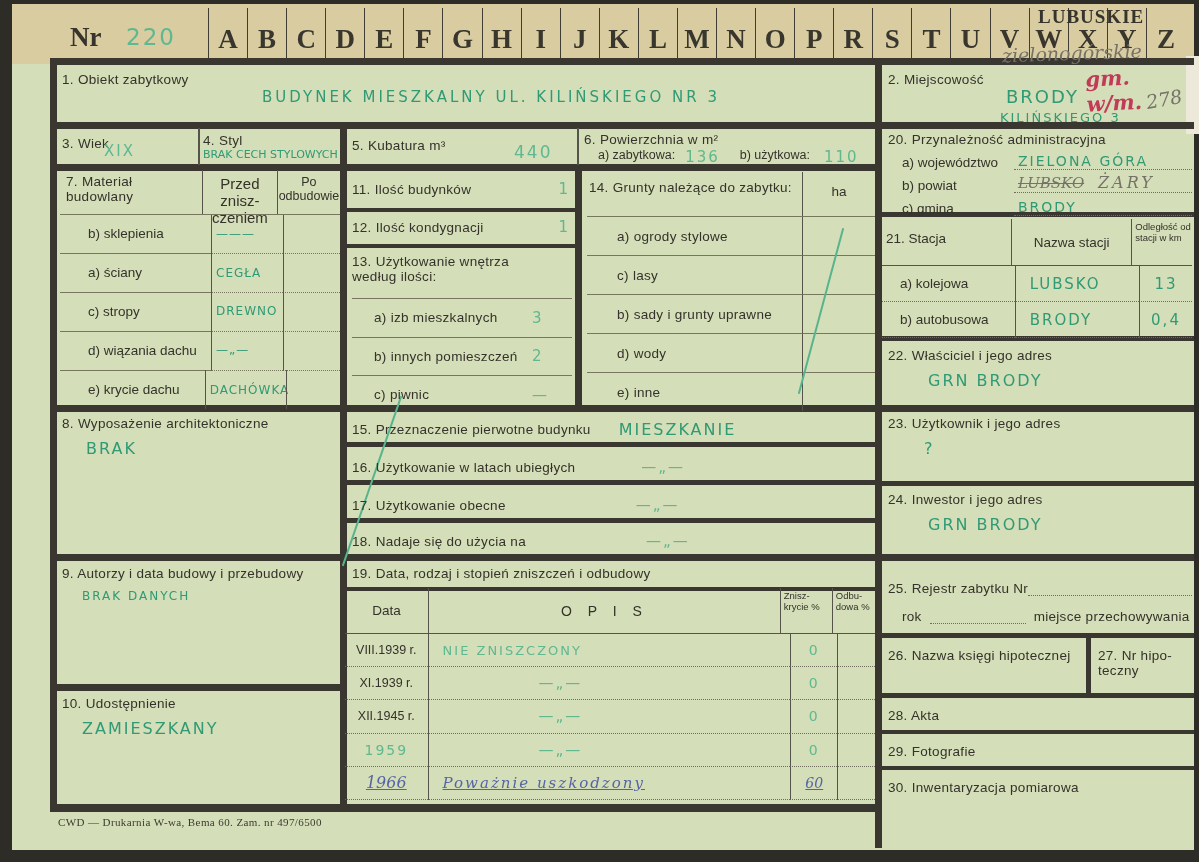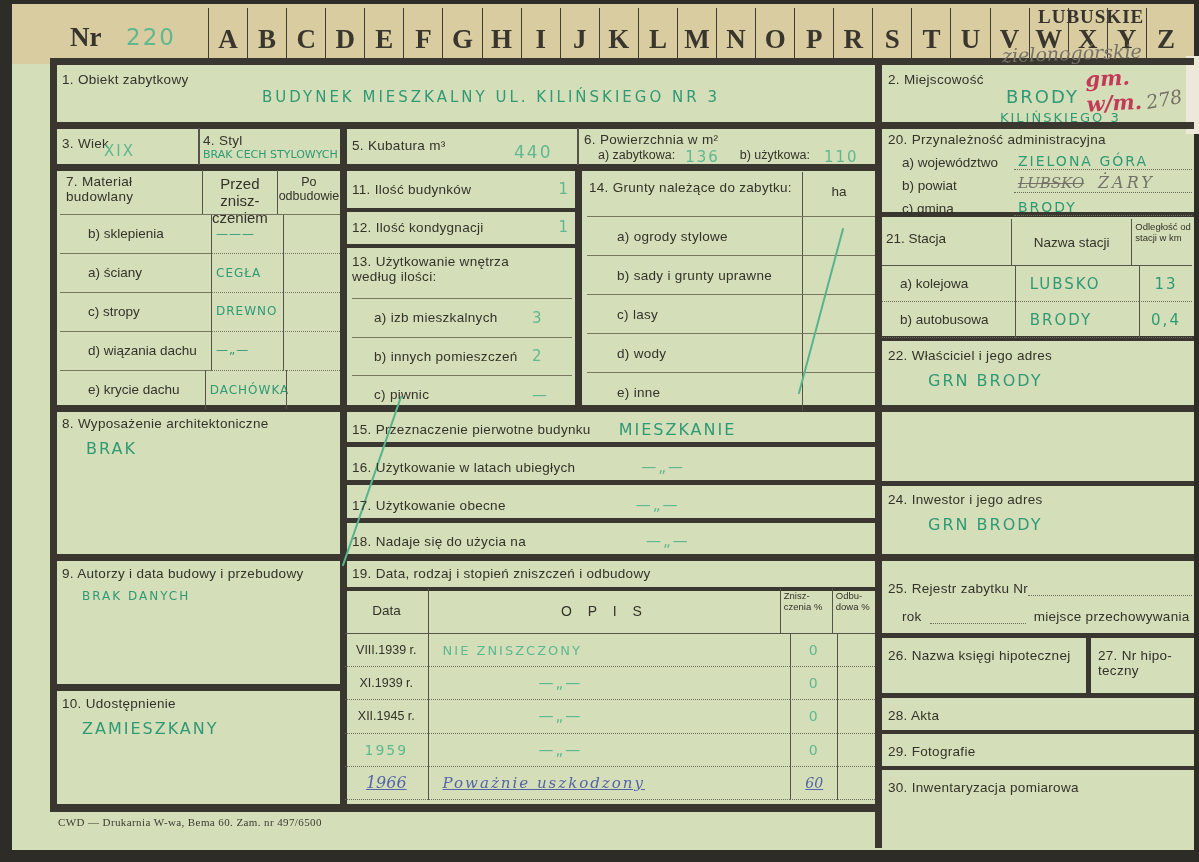--- a/index.html
+++ b/index.html
@@ -253,25 +253,25 @@
     <div id="s14-head">
       <div class="c1 lbl">14. Grunty należące do zabytku:</div>
       <div class="c2">ha</div>
     </div>
     <div id="s14-rows">
         <div class="s14row">
           <div class="c1 lbl">a) ogrody stylowe</div>
           <div class="c2"></div>
         </div>
         <div class="s14row">
+          <div class="c1 lbl">c) lasy</div>
+          <div class="c2"></div>
+        </div>
+        <div class="s14row">
           <div class="c1 lbl">b) sady i grunty uprawne</div>
-          <div class="c2"></div>
-        </div>
-        <div class="s14row">
-          <div class="c1 lbl">c) lasy</div>
           <div class="c2"></div>
         </div>
         <div class="s14row">
           <div class="c1 lbl">d) wody</div>
           <div class="c2"></div>
         </div>
         <div class="s14row">
           <div class="c1 lbl">e) inne</div>
           <div class="c2"></div>
         </div>
@@ -307,21 +307,21 @@
   <div class="sec" style="left:62px;top:696px;width:278px;height:106px;">
     <div class="lbl">10. Udostępnienie</div>
     <div class="hw" style="margin:8px 0 0 20px;font-size:16px;">ZAMIESZKANY</div>
   </div>
 
   <div class="sec" style="left:352px;top:566px;width:523px;height:240px;">
     <div class="lbl" style="height:22px;">19. Data, rodzaj i stopień zniszczeń i odbudowy</div>
     <div id="s19-head" style="margin-left:-7px;width:530px;">
       <div class="cd">Data</div>
       <div class="co">O P I S</div>
-      <div class="cz">Znisz- czenia %</div>
+      <div class="cz">Znisz- krycie %</div>
       <div class="cb">Odbu- dowa %</div>
     </div>
     <div id="s19-rows" style="margin-left:-7px;width:530px;">
         <div class="s19row">
           <div class="cd">VIII.1939 r.</div>
           <div class="co">
             <span class="hwl" style="font-size: 13px; margin-left: 0px;">NIE ZNISZCZONY</span>
           </div>
           <div class="cz hwl" style="font-size: 14px;">0</div>
           <div class="cb"></div>
@@ -405,20 +405,24 @@
             <span class="hw">0,4</span>
           </div>
         </div>
       </div>
   </div>
 
   <div class="sec" style="left:888px;top:348px;width:300px;height:56px;">
     <div class="lbl">22. Właściciel i jego adres</div>
     <div class="hw" style="margin:8px 0 0 40px;font-size:16px;">GRN BRODY</div>
   </div>
+  <div class="sec" style="left:888px;top:416px;width:300px;height:62px;">
+    <div class="lbl">23. Użytkownik i jego adres</div>
+    <div class="hw" style="margin:8px 0 0 36px;font-size:16px;">?</div>
+  </div>
   <div class="sec" style="left:888px;top:492px;width:300px;height:60px;">
     <div class="lbl">24. Inwestor i jego adres</div>
     <div class="hw" style="margin:8px 0 0 40px;font-size:16px;">GRN BRODY</div>
   </div>
 
   <div class="sec" style="left:888px;top:570px;width:304px;height:62px;overflow:hidden;">
     <div class="fieldrow" style="height:26px;">
       <span class="lbl">25. Rejestr zabytku Nr</span>
       <span class="fv" style="height:18px;"></span>
     </div>

